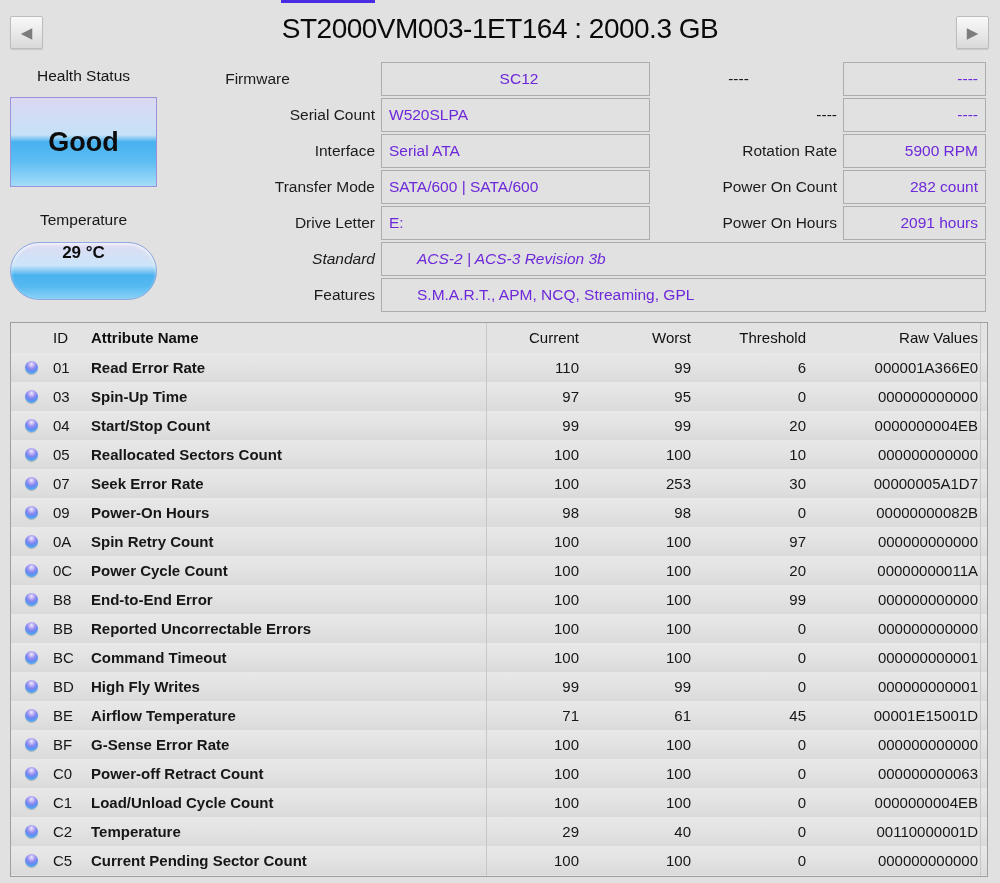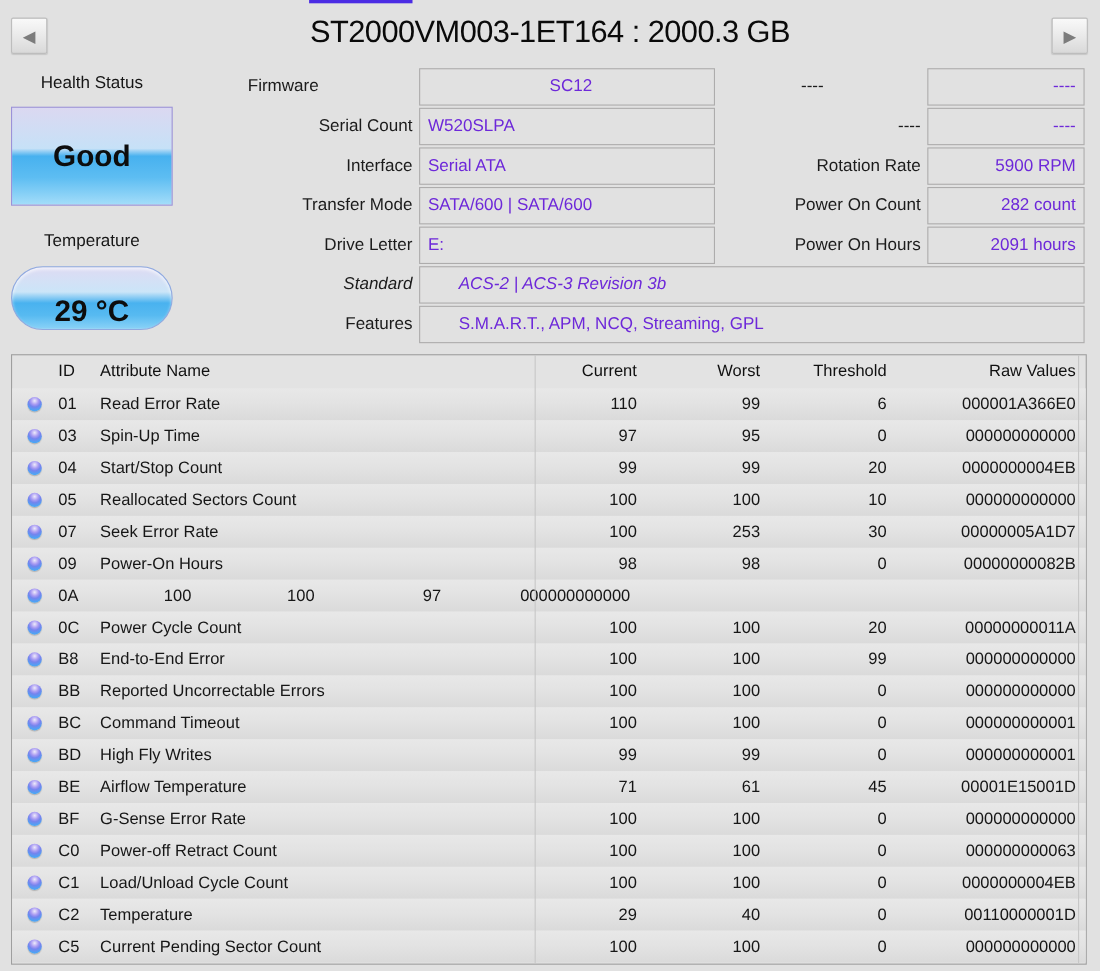--- a/index.html
+++ b/index.html
@@ -30,22 +30,22 @@
   .lbl-temp{top:211px;}
   .health-btn{position:absolute;left:10px;top:97px;width:147px;height:90px;box-sizing:border-box;
     border:1px solid #9b92d9;
     background:linear-gradient(180deg,#dbd8f1 0%,#c6e1f7 42%,#47b1ef 50%,#5dbdf2 72%,#a3ddf9 100%);
     display:flex;align-items:center;justify-content:center;
     font-size:27px;font-weight:bold;color:#0d0d0d;}
   .temp-btn{position:absolute;left:10px;top:242px;width:147px;height:58px;box-sizing:border-box;
     border:1px solid #8fa9e0;border-radius:29px;
     background:linear-gradient(180deg,#dedbf3 0%,#cbe5f8 40%,#49b2ef 58%,#57baf1 78%,#8ad2f7 100%);
     box-shadow:inset 0 2px 3px rgba(255,255,255,.65);
-    display:flex;align-items:flex-end;justify-content:center;
-    font-size:27px;font-weight:bold;color:#0d0d0d;}
+    display:flex;align-items:flex-start;justify-content:center;
+    font-size:17px;font-weight:bold;color:#0d0d0d;}
 
   
   .ilabel{position:absolute;font-size:15.5px;line-height:34px;text-align:right;color:#1b1b1b;white-space:nowrap;}
   .ilabel.l{left:140px;width:235px;}
   .ilabel.r{left:640px;width:197px;}
   .ibox{position:absolute;height:34px;box-sizing:border-box;border:1px solid #adacac;
     font-size:15.5px;line-height:32px;color:#6d28d9;padding-left:7px;white-space:nowrap;overflow:hidden;}
   .ibox.l{left:381px;width:269px;}
   .ibox.wide{left:381px;width:605px;padding-left:35px;}
   .ibox.r{left:843px;width:143px;text-align:right;padding-right:7px;padding-left:0;}
@@ -55,21 +55,21 @@
   .attr-table{position:absolute;left:10px;top:322px;width:978px;height:555px;box-sizing:border-box;
     border:1px solid #9f9f9f;background:#e3e3e3;}
   .thead{display:flex;height:30px;line-height:30px;font-size:15px;color:#101010;}
   .trow{display:flex;height:29px;line-height:29px;font-size:15px;color:#161616;
     background:linear-gradient(180deg,#e8e8e8 0%,#e3e3e3 45%,#dadada 100%);}
   .c-dot{width:30px;display:flex;align-items:center;justify-content:flex-end;box-sizing:border-box;padding-right:3px;}
   .dot{width:13px;height:13px;border-radius:50%;
     background:radial-gradient(circle at 50% 26%, #eeebfb 0%, #a89af2 30%, #7484ee 48%, #4aa6f4 78%, #3d92ee 100%);
     box-shadow:0 1px 1px rgba(0,0,0,.2);}
   .c-id{width:40px;box-sizing:border-box;padding-left:12px;}
-  .c-name{width:405px;box-sizing:border-box;padding-left:10px;white-space:nowrap;overflow:hidden;}
+  .c-name{width:405px;box-sizing:border-box;padding-left:10px;white-space:nowrap;overflow:hidden;font-weight:bold;}
   .c-cur{width:93px;text-align:right;}
   .c-worst{width:112px;text-align:right;}
   .c-thr{width:115px;text-align:right;}
   .c-raw{width:172px;text-align:right;}
   .vline{position:absolute;top:0;bottom:0;width:1px;background:#c7c7c7;}
   .vline.v1{left:475px;}
   .vline.v2{left:969px;}
 </style>
 </head>
 <body>
@@ -195,20 +195,21 @@
         <span class="c-cur">98</span>
         <span class="c-worst">98</span>
         <span class="c-thr">0</span>
         <span class="c-raw">00000000082B</span>
       </div>
       <div class="trow">
         <span class="c-dot">
           <span class="dot"></span>
         </span>
         <span class="c-id">0A</span>
+        <span class="c-name">Spin Retry Count</span>
         <span class="c-cur">100</span>
         <span class="c-worst">100</span>
         <span class="c-thr">97</span>
         <span class="c-raw">000000000000</span>
       </div>
       <div class="trow">
         <span class="c-dot">
           <span class="dot"></span>
         </span>
         <span class="c-id">0C</span>

